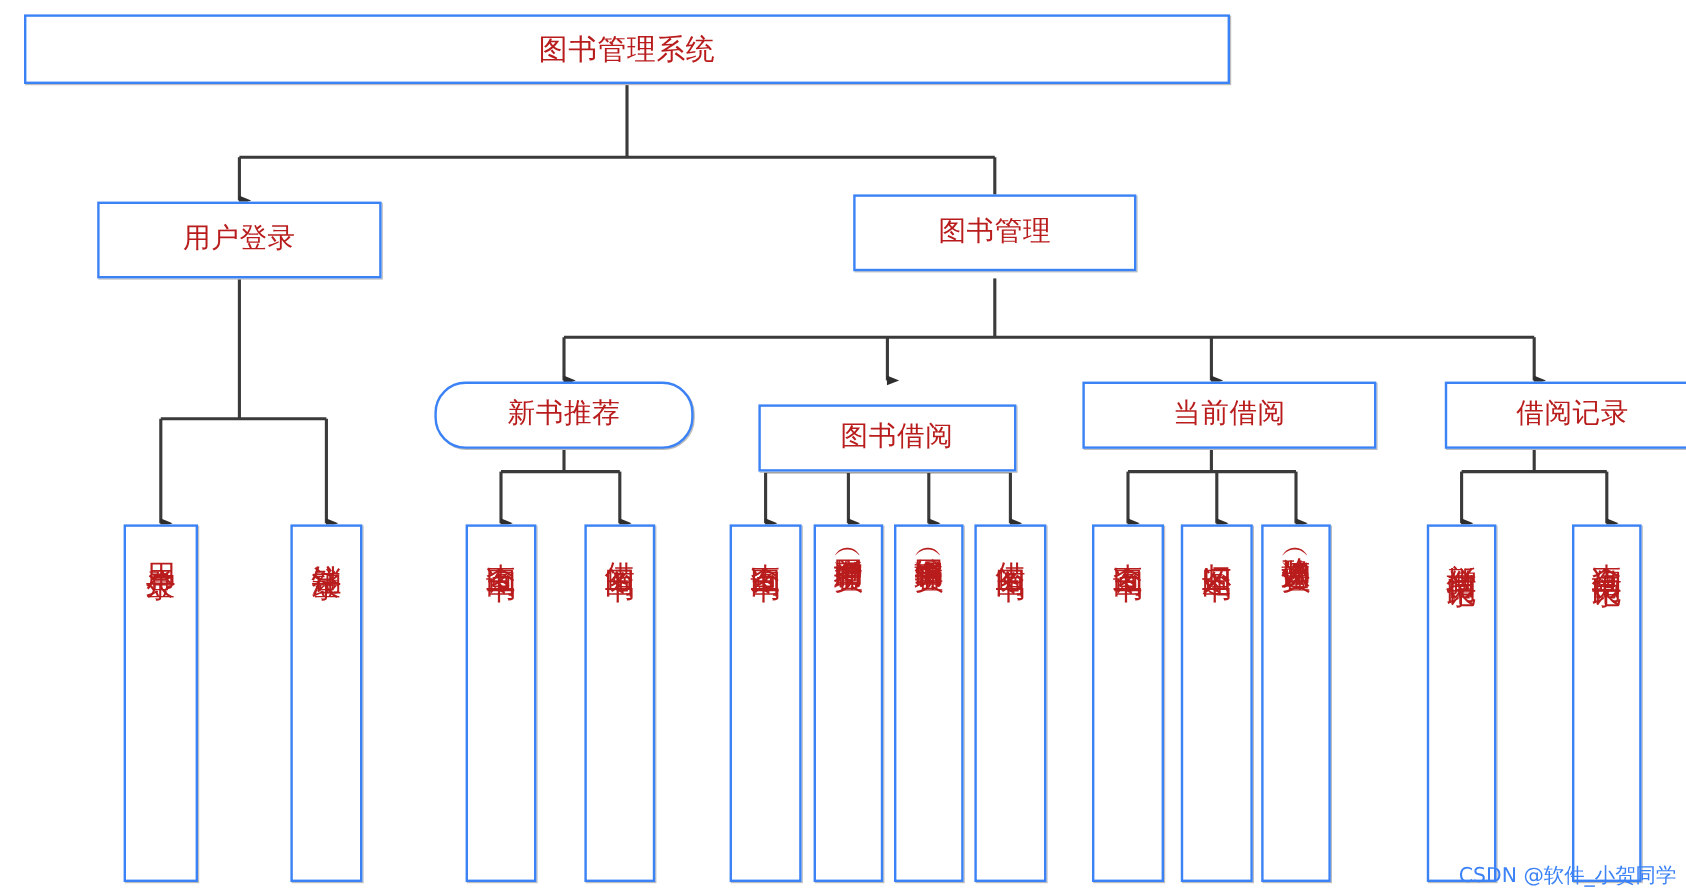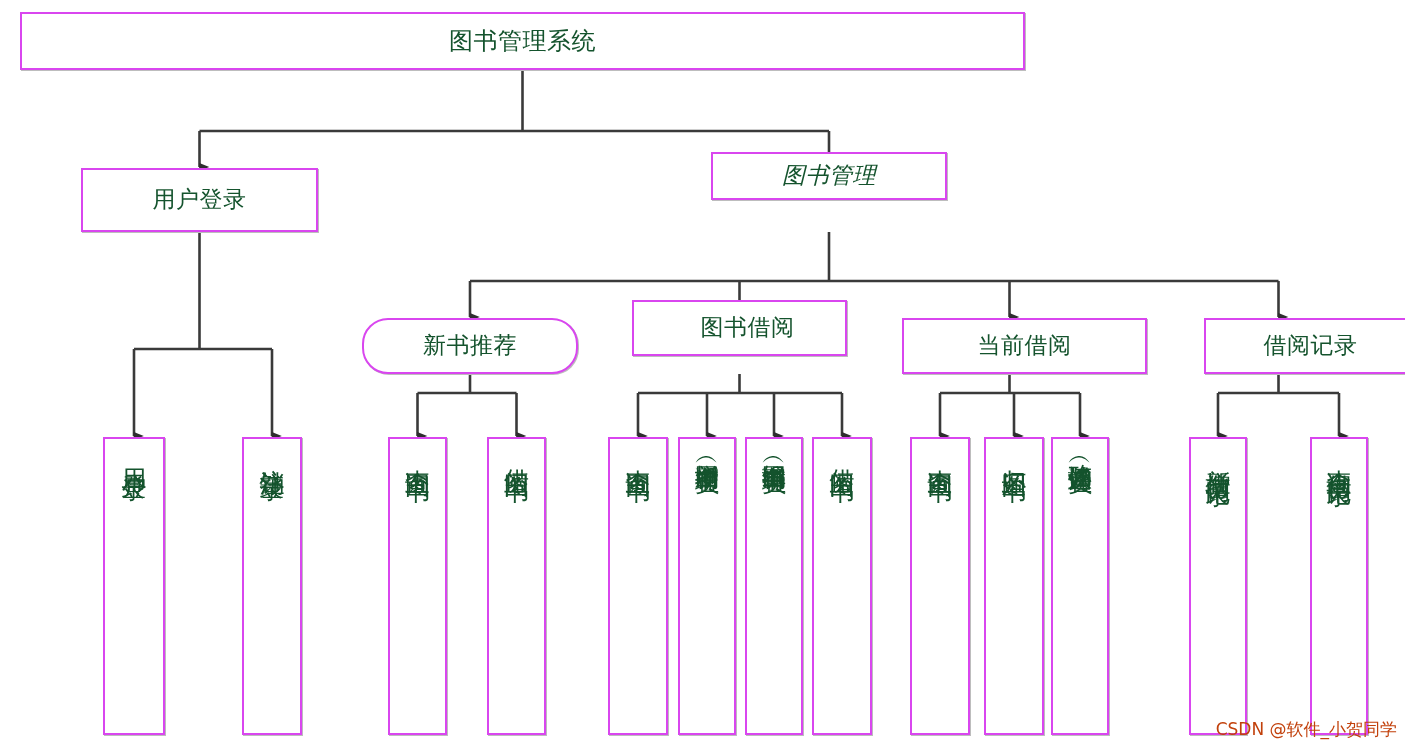--- a/index.html
+++ b/index.html
@@ -25,26 +25,26 @@
     left: 0;
     top: 0;
     width: 1405px;
     height: 747px;
     pointer-events: none;
   }
   .node {
     position: absolute;
     box-sizing: border-box;
     background: #ffffff;
-    border: 2px solid #d946ef;
+    border: 2px solid #3b82f6;
     box-shadow: 1px 1px 0 0 #bdbdbd;
     display: flex;
     align-items: center;
     justify-content: center;
-    color: #14532d;
+    color: #b91c1c;
     z-index: 2;
   }
   .node .label {
     display: block;
     text-align: center;
     line-height: 1.18;
     letter-spacing: 0.5px;
   }
   
   .node.h .label {
@@ -73,21 +73,21 @@
   }
   .node.v.tall .label {
     font-size: 24px;
     letter-spacing: 1px;
   }
   .watermark {
     position: absolute;
     right: 8px;
     bottom: 6px;
     font-size: 17px;
-    color: #c2410c;
+    color: #3b82f6;
     z-index: 5;
     white-space: nowrap;
     user-select: none;
   }
 </style>
 </head>
 <body>
 
 <div id="canvas">
   <svg id="edges" viewBox="0 0 1405 747" xmlns="http://www.w3.org/2000/svg">
@@ -133,27 +133,27 @@
       </g>
   </svg>
 
   <div class="watermark">CSDN @软件_小贺同学</div>
 <div class="node h root" style="left: 20px; top: 12px; width: 1005px; height: 58px;">
       <span class="label">图书管理系统</span>
     </div>
     <div class="node h" style="left: 81px; top: 168px; width: 237px; height: 64px;">
       <span class="label">用户登录</span>
     </div>
-    <div class="node h" style="left: 711px; top: 152px; width: 236px; height: 48px; font-style: italic;">
+    <div class="node h" style="left: 711px; top: 162px; width: 236px; height: 64px;">
       <span class="label">图书管理</span>
     </div>
     <div class="node h" style="left: 362px; top: 318px; width: 216px; height: 56px; border-radius: 26px;">
       <span class="label">新书推荐</span>
     </div>
-    <div class="node h" style="left: 632px; top: 300px; width: 215px; height: 56px; padding-left: 16px;">
+    <div class="node h" style="left: 632px; top: 337px; width: 215px; height: 56px; padding-left: 16px;">
       <span class="label">图书借阅</span>
     </div>
     <div class="node h" style="left: 902px; top: 318px; width: 245px; height: 56px;">
       <span class="label">当前借阅</span>
     </div>
     <div class="node h" style="left: 1172px; top: 318px; width: 213px; height: 56px; margin-left: 32px;">
       <span class="label">借阅记录</span>
     </div>
     <div class="node v" style="left: 103px; top: 437px; width: 62px; height: 298px;">
       <span class="label">用户登录</span>

